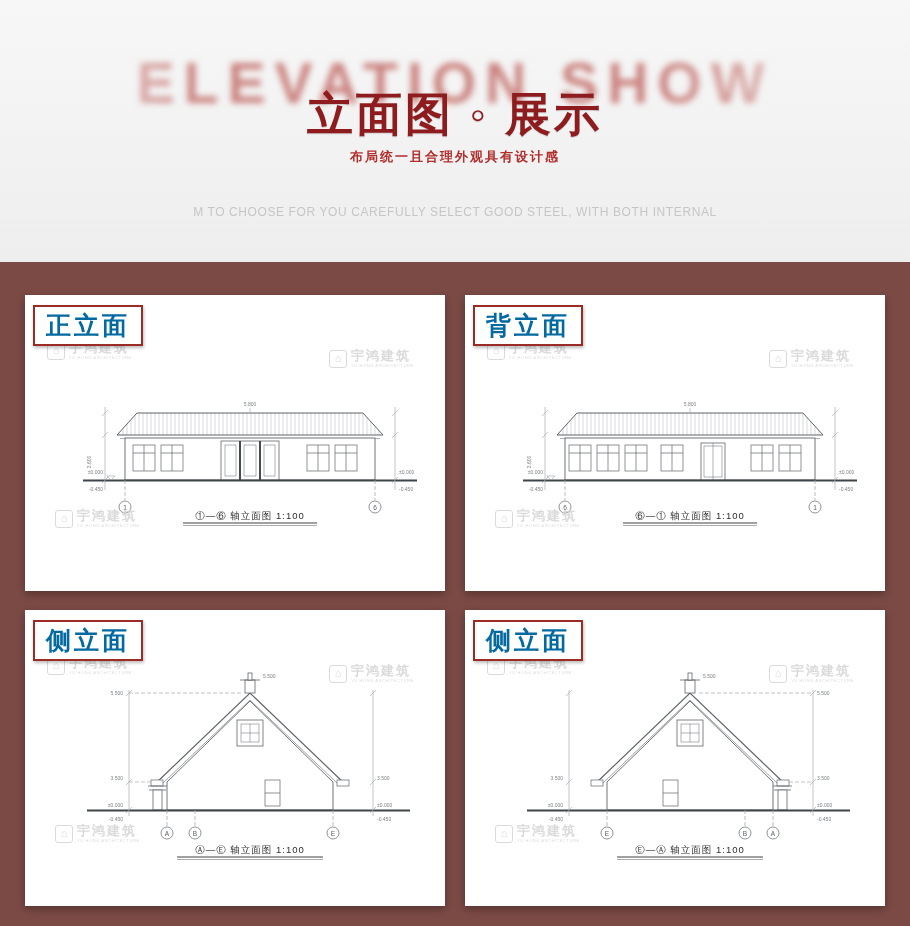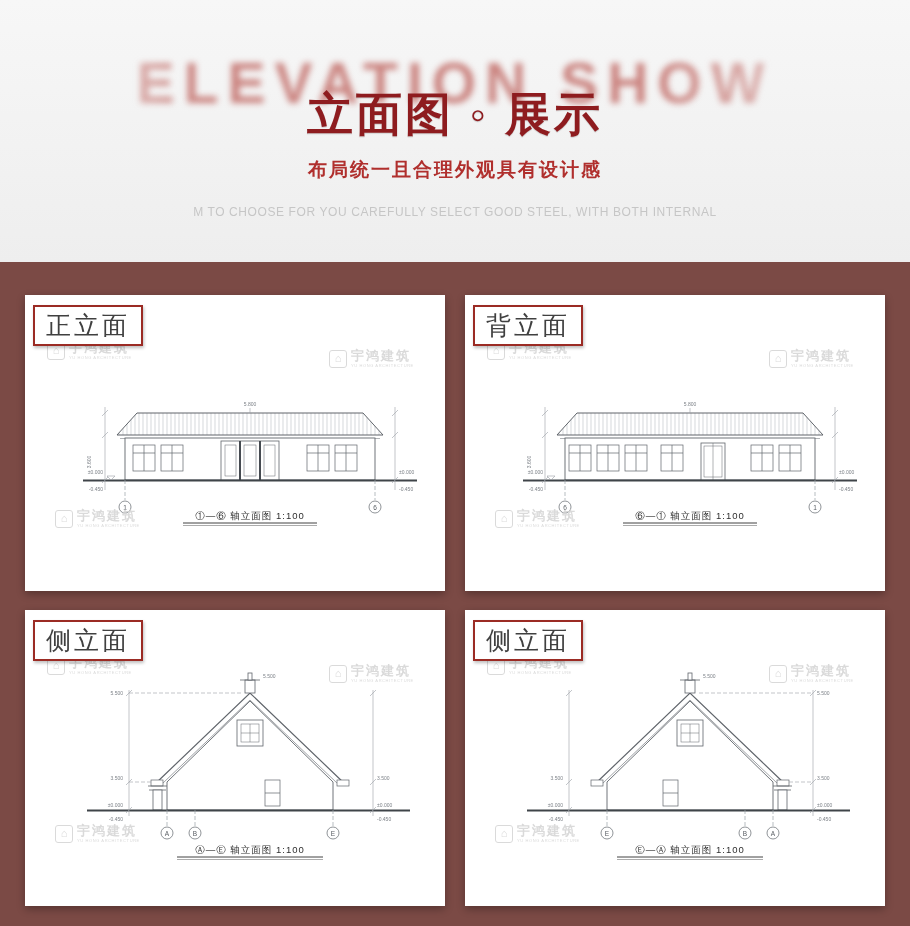--- a/index.html
+++ b/index.html
@@ -7,35 +7,35 @@
   .page{position:relative;width:910px;height:694px;}
 
   
   .hero{position:relative;height:262px;background:linear-gradient(180deg,#f7f7f7 0%,#eeeeee 100%);overflow:hidden;}
   .hero-bg{position:absolute;top:50px;left:0;width:100%;text-align:center;font-size:57px;font-weight:bold;
     letter-spacing:9px;color:rgba(192,104,99,0.8);filter:blur(3px);white-space:nowrap;
     -webkit-mask-image:linear-gradient(90deg,rgba(0,0,0,0) 4%,#000 22%,#000 72%,rgba(0,0,0,0.12) 97%);
     mask-image:linear-gradient(90deg,rgba(0,0,0,0) 4%,#000 22%,#000 72%,rgba(0,0,0,0.12) 97%);}
   .hero-title{position:absolute;top:84px;left:0;width:100%;text-align:center;font-size:46px;font-weight:bold;
     color:#8e1c1f;letter-spacing:3px;text-shadow:0 1px 1px rgba(0,0,0,0.15);}
-  .hero-sub{position:absolute;top:157px;left:0;width:100%;text-align:center;font-size:19px;font-weight:bold;
+  .hero-sub{position:absolute;top:148px;left:0;width:100%;text-align:center;font-size:13px;font-weight:bold;
     color:#b02f2d;letter-spacing:2px;}
   .hero-desc{position:absolute;top:206px;left:0;width:100%;text-align:center;font-size:12px;line-height:13px;
     color:#c6c6c6;letter-spacing:0.6px;}
   .hero-desc span{display:block;}
 
   
   .band{position:absolute;top:262px;left:0;width:910px;height:664px;background:#7b4a45;}
   .card{position:absolute;width:420px;height:296px;background:#fff;box-shadow:0 3px 8px rgba(0,0,0,0.3);}
   .card-1{left:25px;top:33px;}
   .card-2{left:465px;top:33px;}
   .card-3{left:25px;top:348px;}
   .card-4{left:465px;top:348px;}
   .card-label{position:absolute;top:10px;left:8px;z-index:3;background:#fff;border:2px solid #9b2b24;
-    color:#404040;font-size:25px;font-weight:normal;padding:2px 11px;letter-spacing:3px;
+    color:#0369a1;font-size:25px;font-weight:bold;padding:2px 11px;letter-spacing:3px;
     box-shadow:1px 2px 3px rgba(0,0,0,0.25);}
 
   .drawing{position:absolute;left:0;top:0;width:100%;height:100%;}
   svg text{font-family:"Liberation Sans",sans-serif;}
   .dimtext{font-size:5px;fill:#7d8288;}
   .bubbletext{font-size:6.5px;fill:#565b61;}
   .captiontext{font-size:9.5px;fill:#2e2e2e;letter-spacing:1px;}
 
   
   .wm{position:absolute;display:flex;align-items:center;gap:4px;color:#d4d4d4;opacity:0.85;z-index:2;}

